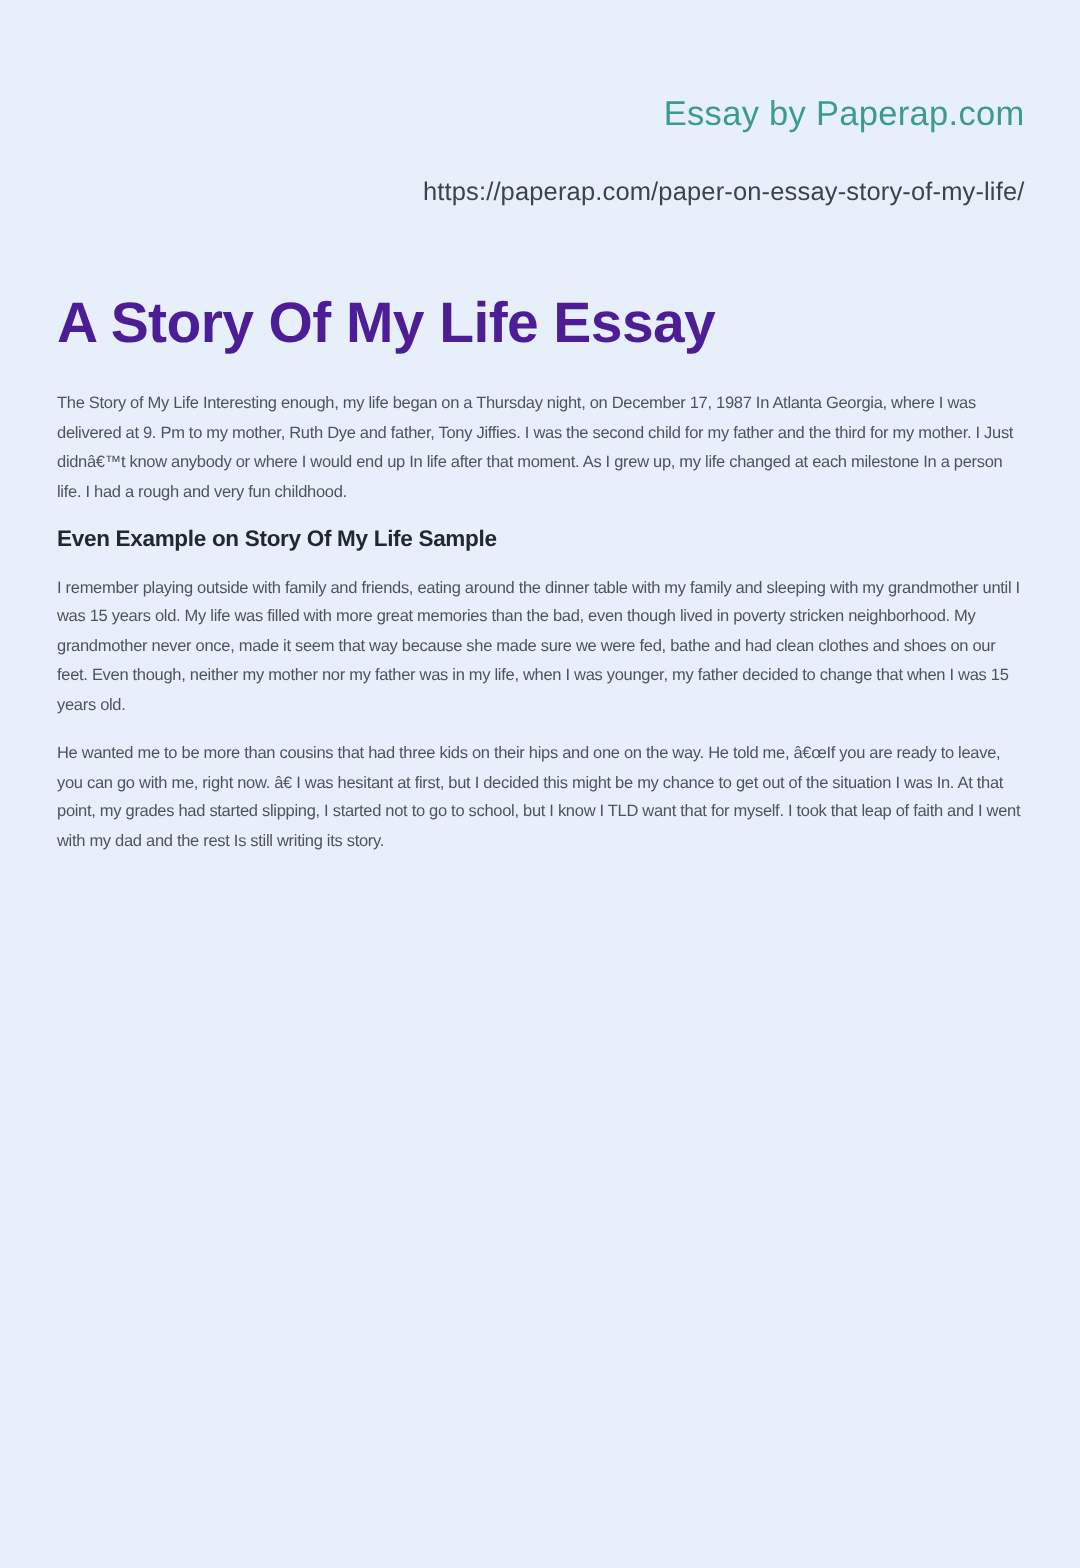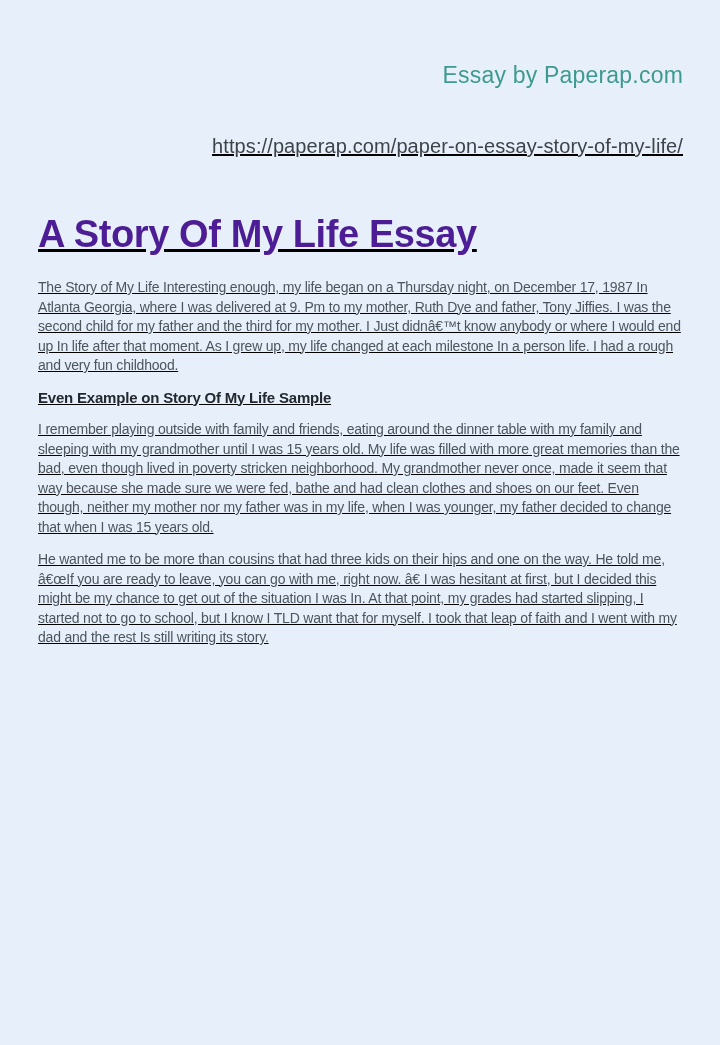--- a/index.html
+++ b/index.html
@@ -9,56 +9,55 @@
     height: 1045px;
     background: #e7f0fa;
     font-family: "Liberation Sans", sans-serif;
     overflow: hidden;
   }
   .page {
     position: relative;
     width: 720px;
     height: 1045px;
     background: #e7f0fa;
-    text-decoration: underline;
   }
   .header {
     padding: 62px 37px 0 38px;
     text-align: right;
   }
   .brand {
     display: inline-block;
     color: #3e9a90;
     font-size: 23px;
     line-height: 26px;
     text-decoration: none;
     cursor: pointer;
     letter-spacing: 0.2px;
   }
   .url {
-    margin-top: 49px;
-    font-size: 20px;
+    margin-top: 31px;
+    font-size: 17px;
     line-height: 18px;
     color: #3e4349;
     letter-spacing: 0.1px;
   }
   .content {
     padding: 0 37px 0 38px;
   }
   .title {
     margin: 62px 0 0 0;
     font-size: 38px;
     line-height: 34px;
     font-weight: bold;
     color: #4c1d95;
     letter-spacing: -0.4px;
   }
   .para {
     margin: 13px 0 0 0;
-    font-size: 14px;
+    font-size: 11px;
     line-height: 19.5px;
     color: #4d545c;
     letter-spacing: -0.2px;
     text-align: left;
   }
   .para.first {
     margin-top: 27px;
   }
   .subheading {
     margin: 12px 0 0 0;

